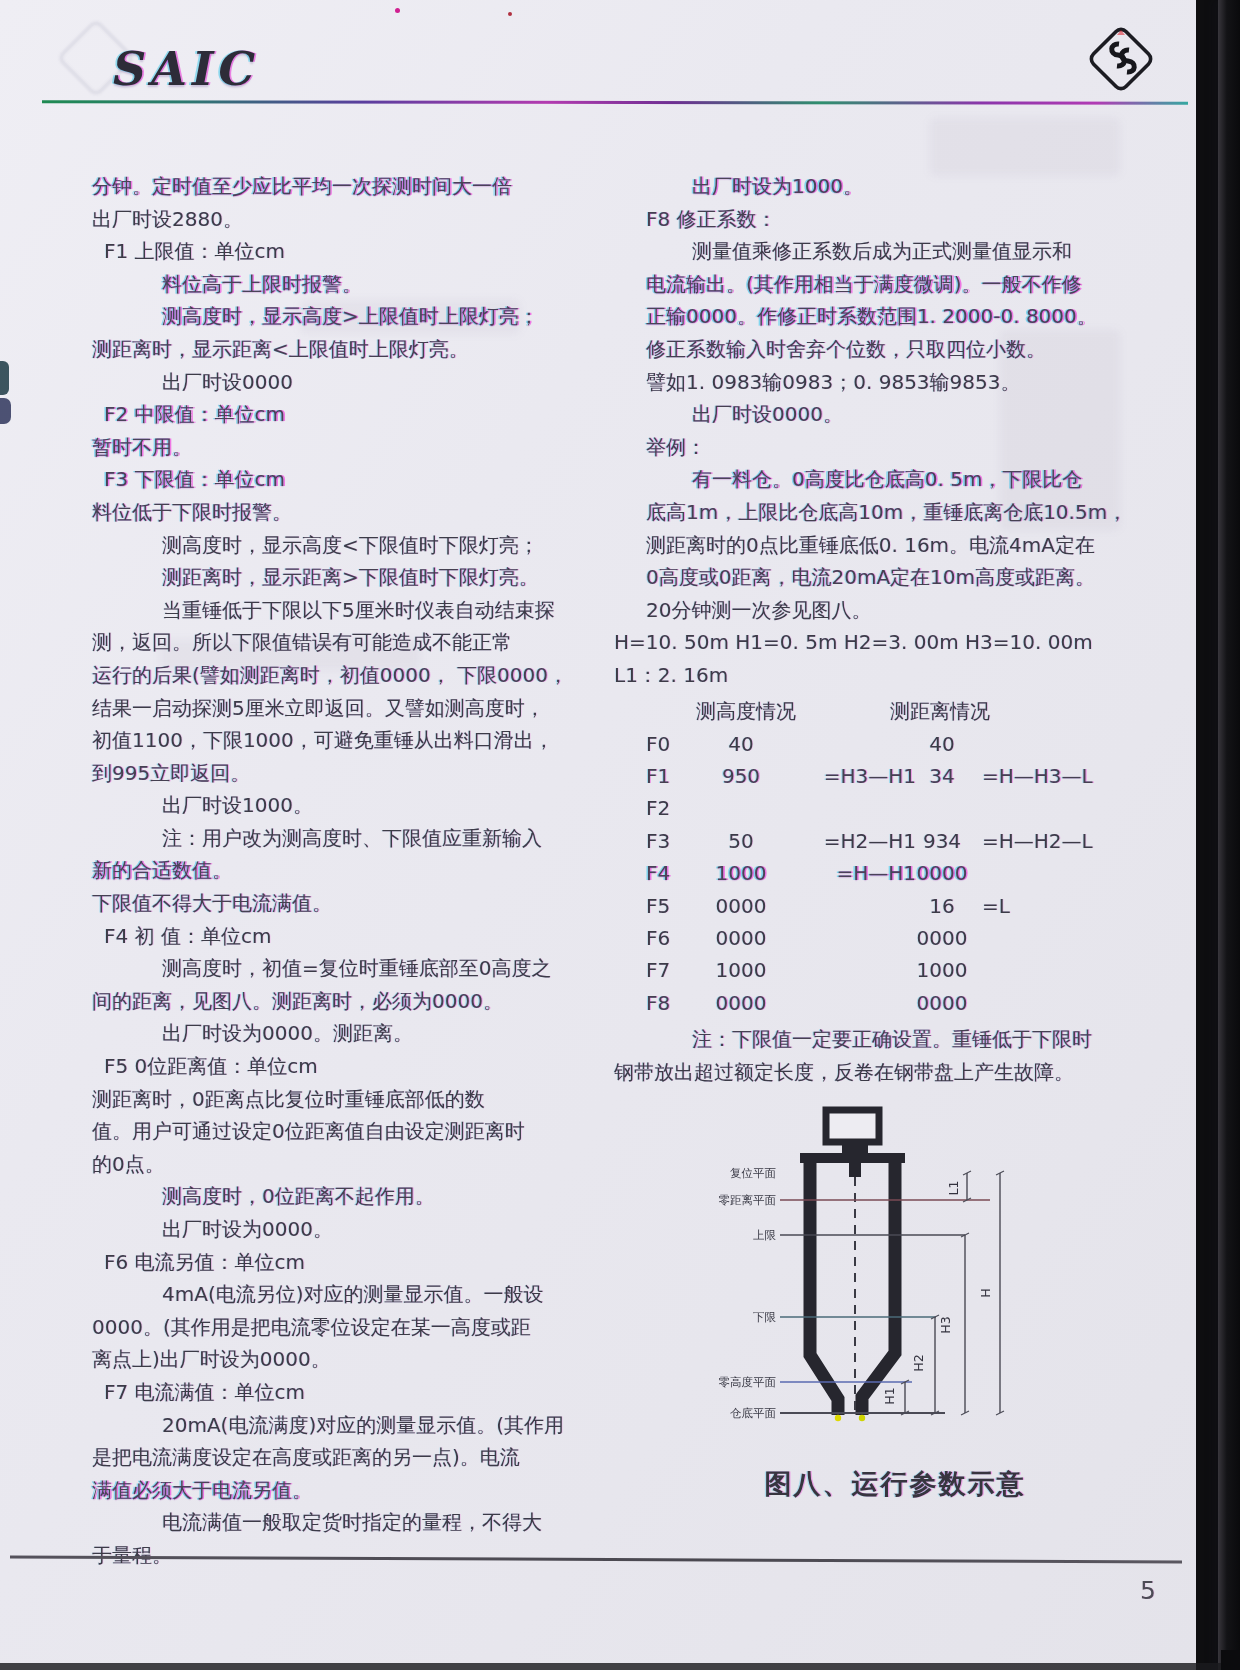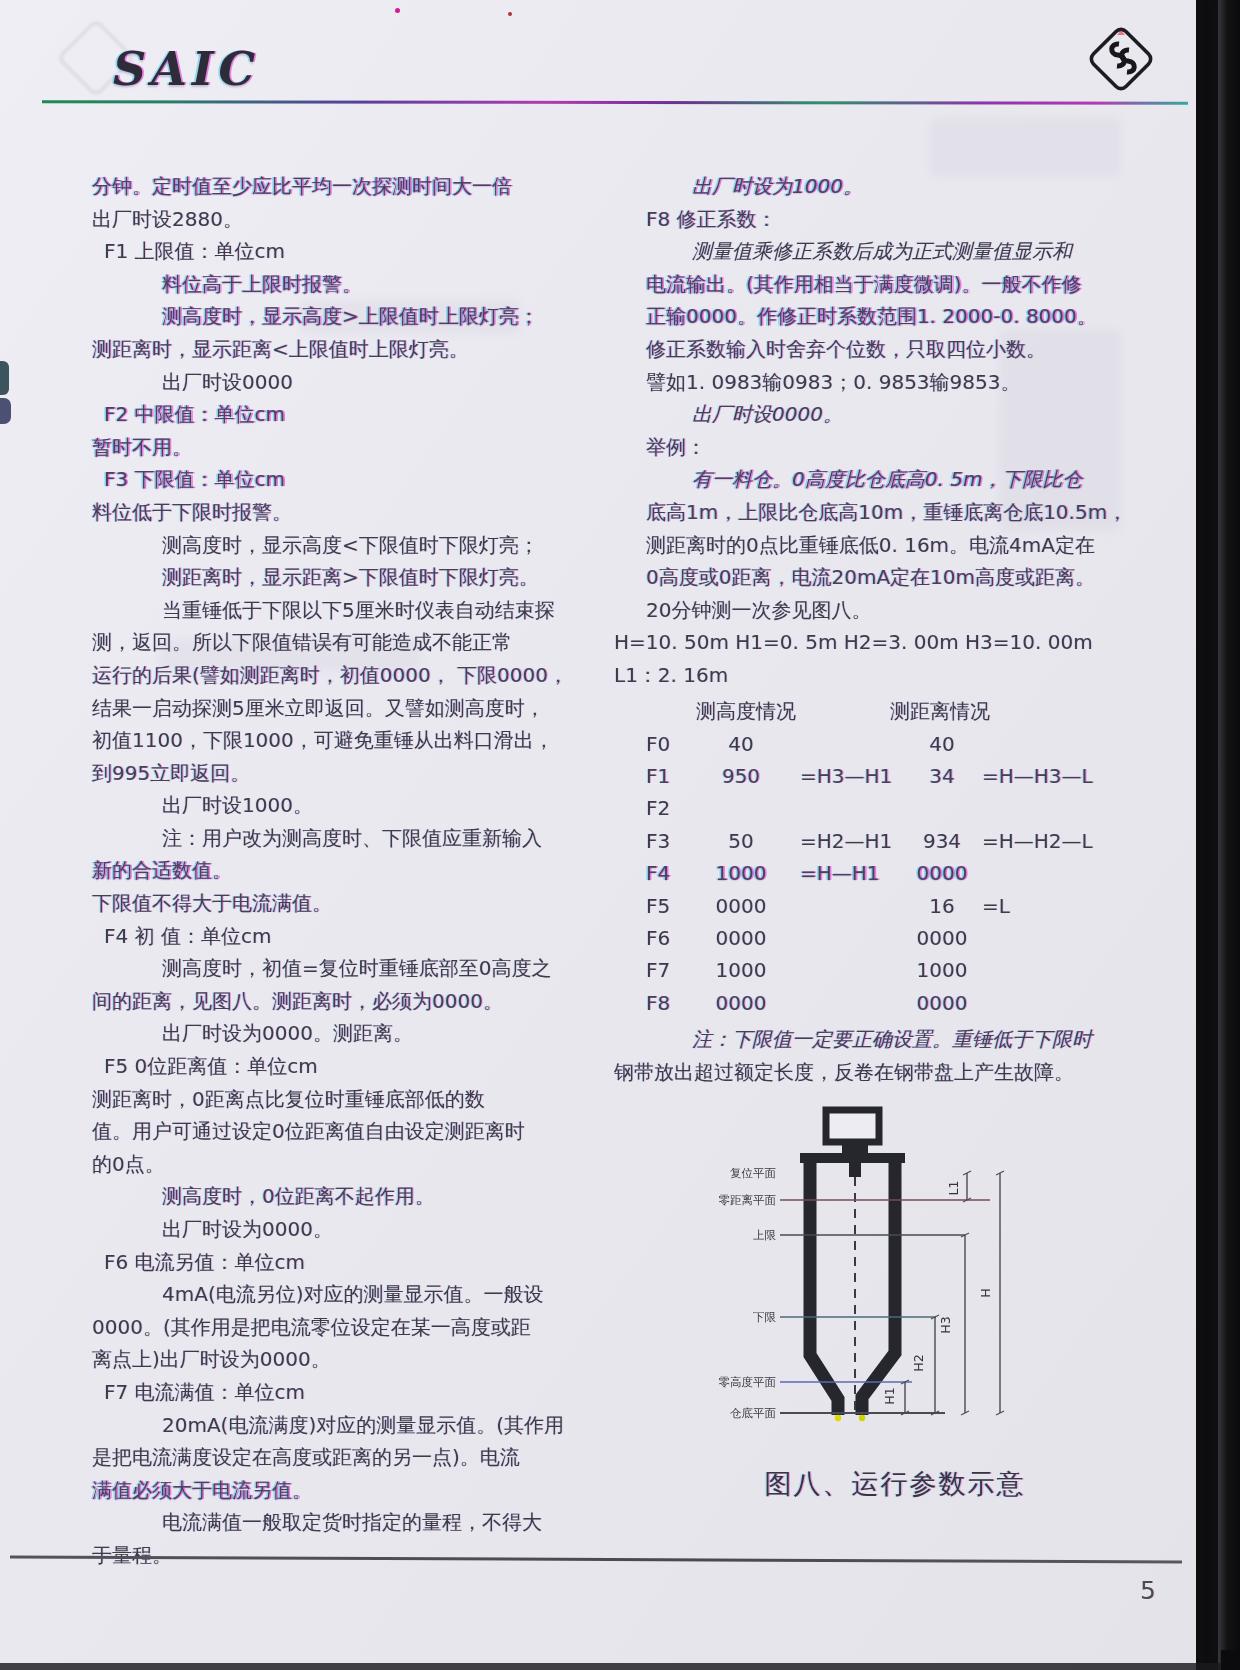--- a/index.html
+++ b/index.html
@@ -22,30 +22,30 @@
   .fr2{ color:#4a4258; text-shadow:1.6px 0 rgba(242,30,218,.55), -1.6px 0 rgba(30,200,240,.50), 0 1px 1px rgba(150,60,180,.25); }
 
   .col{position:absolute;font-size:20px;line-height:32.6px;margin-top:20px;}
   .left-col{left:88px;top:150px;width:524px;}
   .left-col .t{padding-left:4px;}
   .left-col .t.in{padding-left:74px;}
   .left-col .t.k{padding-left:16px;}
 
   .right-col{left:612px;top:150px;width:520px;}
   .right-col .t{padding-left:34px;}
-  .right-col .t.in{padding-left:80px;font-style:italic;}
+  .right-col .t.in{padding-left:80px;}
   .right-col .t.flush{padding-left:2px;}
 
   .thead{display:flex;line-height:34px;margin-top:2px;font-size:20px;}
   .thead span:first-child{margin-left:50px;}
   .thead span:last-child{margin-left:94px;}
 
   .frow{display:grid;grid-template-columns:52px 86px 132px 52px auto;line-height:32.4px;padding-left:2px;}
   .c-hv,.c-dv{text-align:center;}
-  .c-hf{padding-left:16px;}
+  .c-hf{padding-left:16px;text-align:right;}
   .c-df{padding-left:14px;}
 
   .note-block{margin-top:4px;}
 
   .brand{
     position:absolute;left:113px;top:42px;
     font-family:"DejaVu Serif",serif;font-style:italic;font-weight:600;
     font-size:46px;letter-spacing:5px;color:#2d2c38;
     text-shadow:1.8px 0 rgba(235,30,215,.5), -1.8px 0 rgba(35,200,235,.45), 0 2px 2px rgba(90,60,140,.25);
   }
@@ -57,21 +57,21 @@
   .bottom-rule{
     position:absolute;left:10px;top:1558px;width:1172px;height:2.5px;
     background:linear-gradient(90deg,#55525c,#4a4850 60%,#5a5760);
     transform:rotate(0.25deg);
   }
   .page-num{position:absolute;left:1140px;top:1576px;font-size:25px;color:#4c4b55;
     text-shadow:0.8px 0 rgba(235,60,210,.2);}
 
   .figure-caption{
     position:absolute;left:660px;top:1466px;width:470px;text-align:center;
-    font-size:27px;font-weight:normal;letter-spacing:2px;color:#37353f;
+    font-size:27px;font-weight:bold;letter-spacing:2px;color:#37353f;
     text-shadow:1.3px 0 rgba(240,40,215,.35), -1.3px 0 rgba(40,195,235,.3);
   }
 
   
   .right-band{
     position:absolute;left:1218px;top:0;width:22px;height:1670px;
     background:linear-gradient(90deg,#38363c,#131316 40%,#0a0a0c);
     box-shadow:-6px 0 9px rgba(20,20,40,.18);
   }
   .bottom-band{position:absolute;left:0;top:1663px;width:1240px;height:7px;background:#1b1b1f;opacity:.82;}

